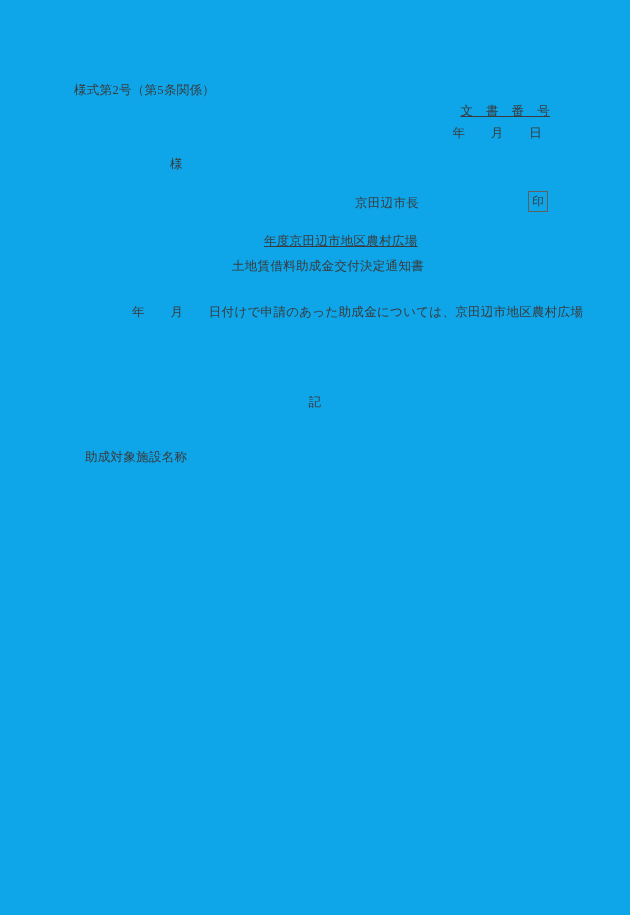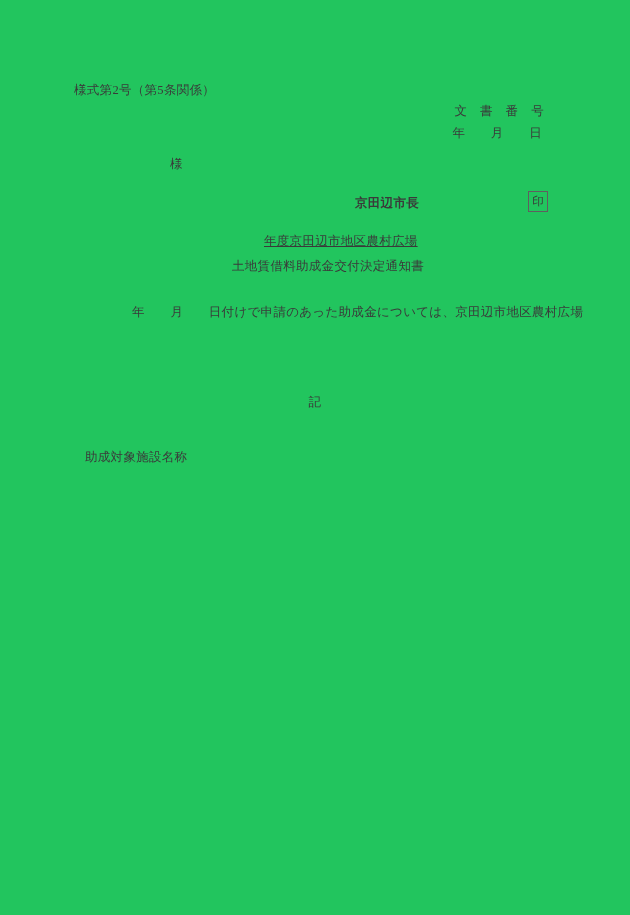--- a/index.html
+++ b/index.html
@@ -4,37 +4,37 @@
 <style>
   html, body {
     margin: 0;
     padding: 0;
     background: #ffffff;
   }
   .page {
     position: relative;
     width: 630px;
     height: 915px;
-    background: #22c55e;
+    background: #0ea5e9;
     font-family: "Liberation Serif", "DejaVu Serif", serif;
     color: #3a3a3a;
     font-size: 12.5px;
     line-height: 15px;
     overflow: hidden;
   }
   .abs {
     position: absolute;
     white-space: pre;
     letter-spacing: 0.3px;
   }
   .form-no   { left: 74px;  top: 83px; }
-  .doc-no    { right: 86px; top: 104px; text-align: right; }
+  .doc-no    { right: 80px; top: 104px; text-align: right; text-decoration: underline; }
   .date-line { right: 88px; top: 126px; text-align: center; }
   .addressee { left: 170px; top: 157px; }
-  .mayor     { left: 355px; top: 196px; font-weight: bold; }
+  .mayor     { left: 355px; top: 196px; }
   .seal {
     left: 528px; top: 191px;
     width: 20px; height: 21px;
     box-sizing: border-box;
     border: 1.5px solid #5f5f5f;
     display: flex;
     align-items: center;
     justify-content: center;
     font-size: 11.5px;
     line-height: 11.5px;

